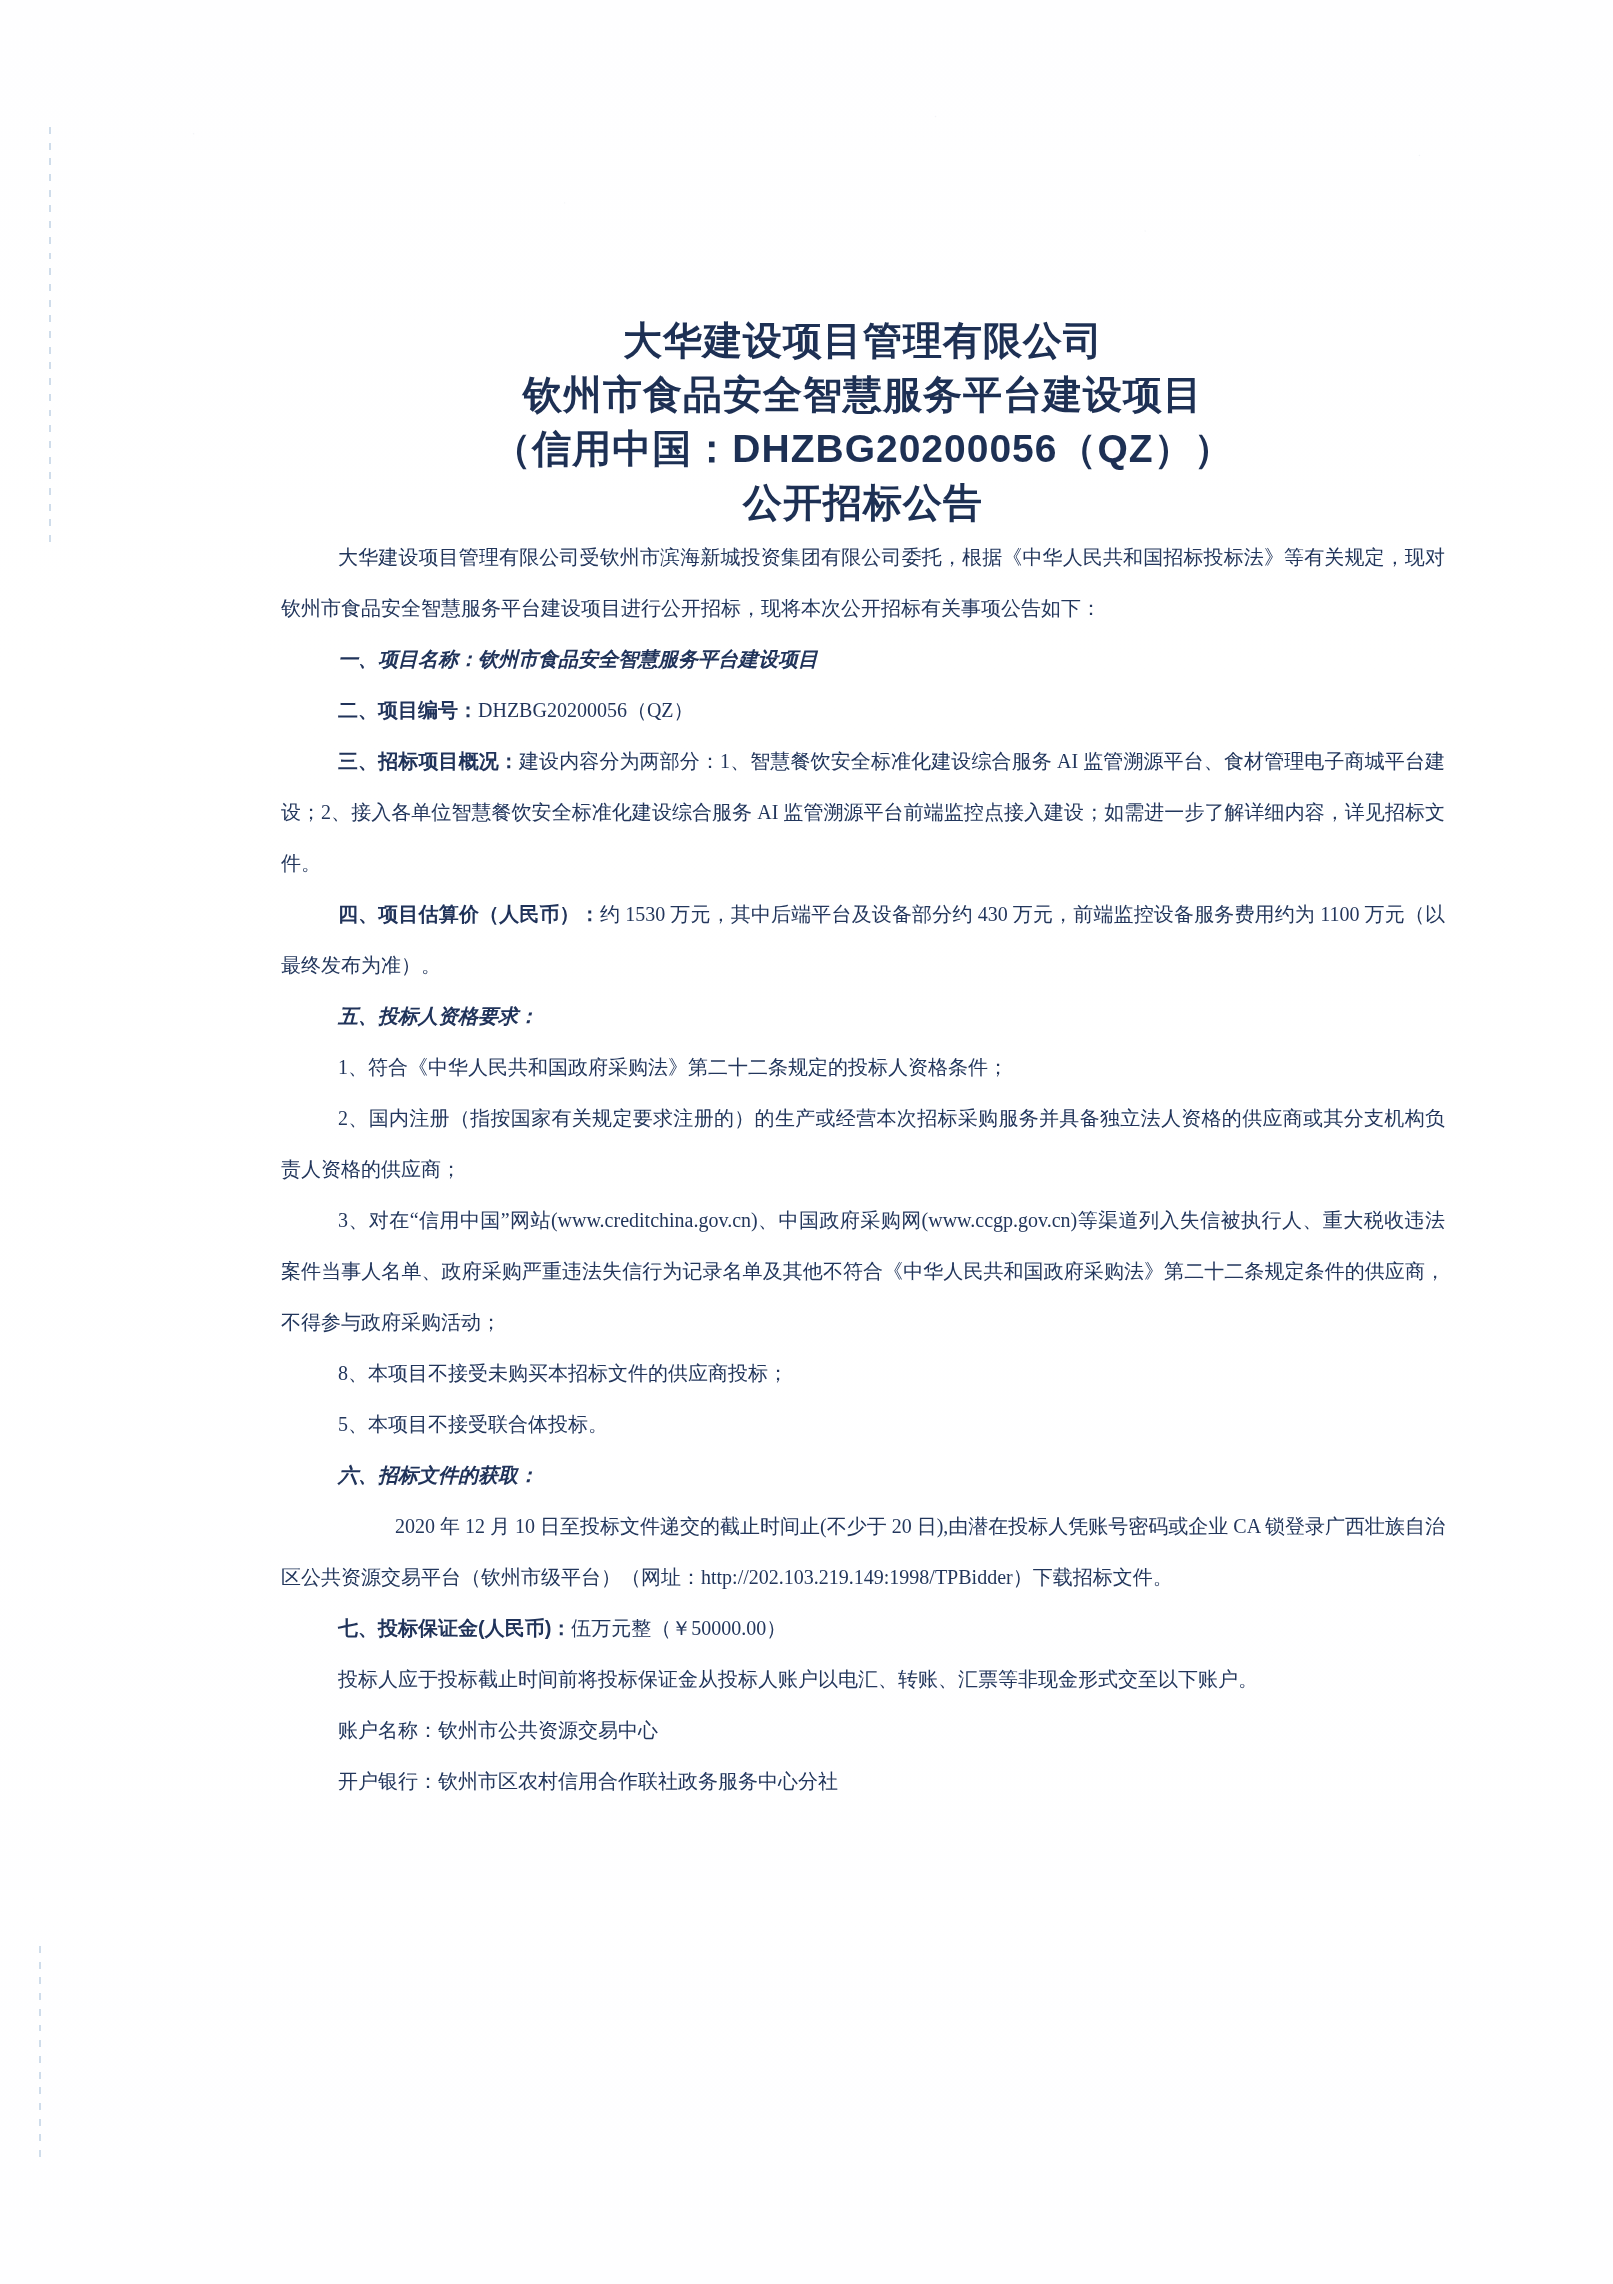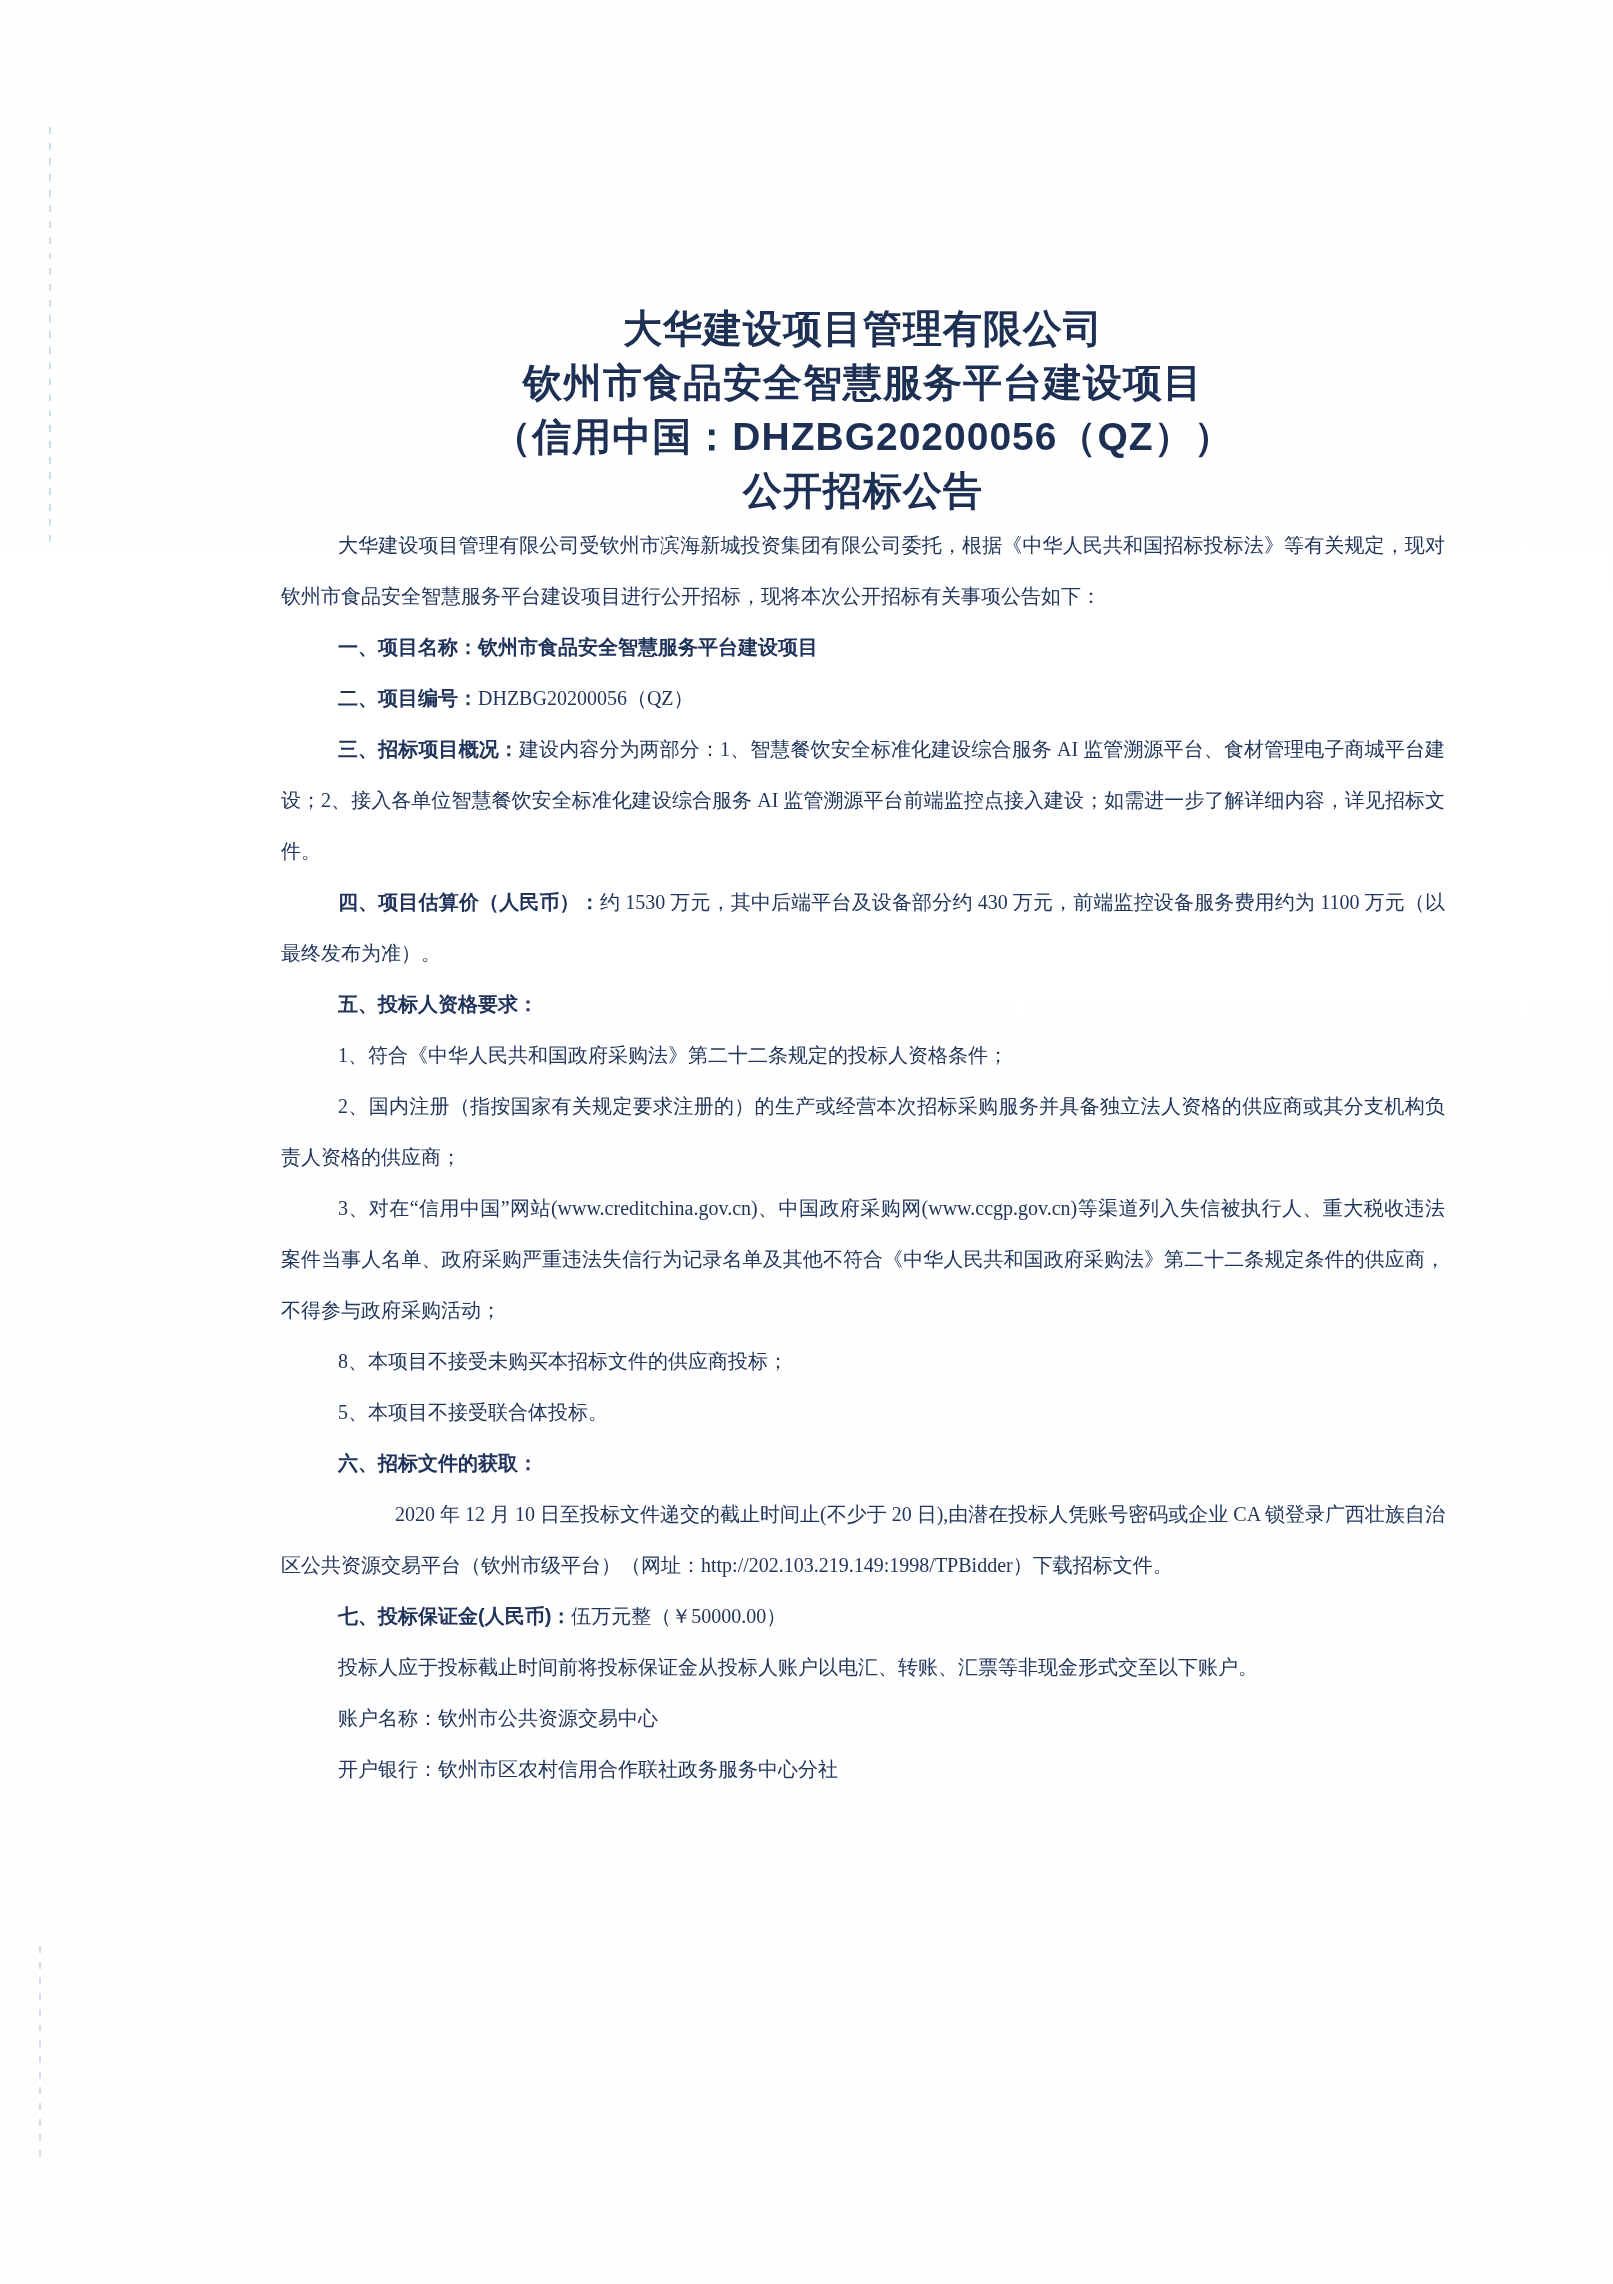--- a/index.html
+++ b/index.html
@@ -13,21 +13,21 @@
     height: 2285px;
     overflow: hidden;
     font-family: "Liberation Serif", serif;
     color: #22365c;
     background:
       linear-gradient(180deg, #fefeff 0%, #ffffff 30%, #fefeff 100%);
   }
   .page {
     position: absolute;
     left: 281px;
-    top: 0;
+    top: 12px;
     width: 1164px;
   }
   .titles {
     margin-top: 302px;
     text-align: center;
     font-family: "Liberation Sans", sans-serif;
     font-weight: bold;
     font-size: 39px;
     line-height: 54px;
     color: #1d3054;
@@ -48,20 +48,21 @@
   }
   .lead {
     font-weight: bold;
     font-family: "Liberation Sans", sans-serif;
     color: #20335a;
   }
   .para.allbold {
     font-weight: bold;
     font-family: "Liberation Sans", sans-serif;
     color: #20335a;
+    font-style: italic;
   }
   
   .artifact {
     position: absolute;
     width: 2px;
     background: repeating-linear-gradient(
       to bottom,
       rgba(150, 180, 210, 0.45) 0px, rgba(150, 180, 210, 0.45) 6.9px,
       rgba(150, 180, 210, 0.0) 6.9px, rgba(150, 180, 210, 0.0) 15.7px
     );

